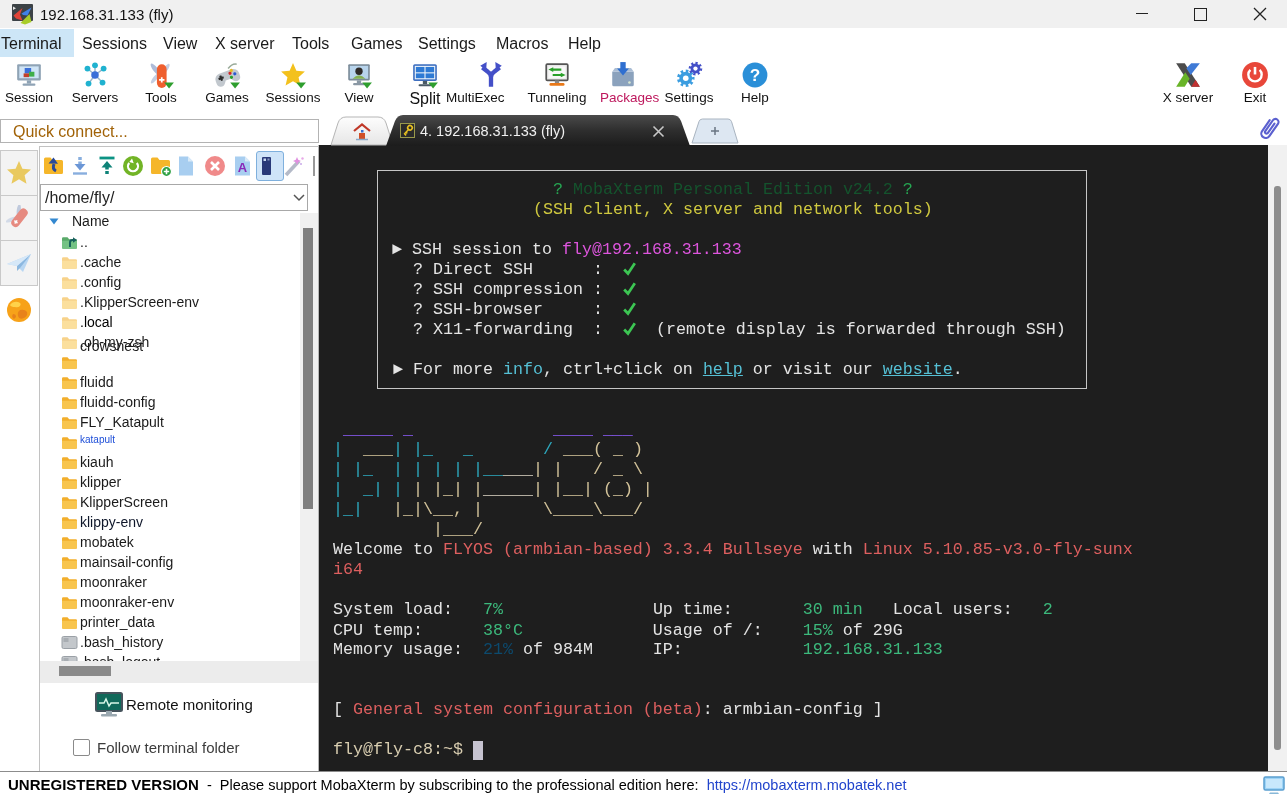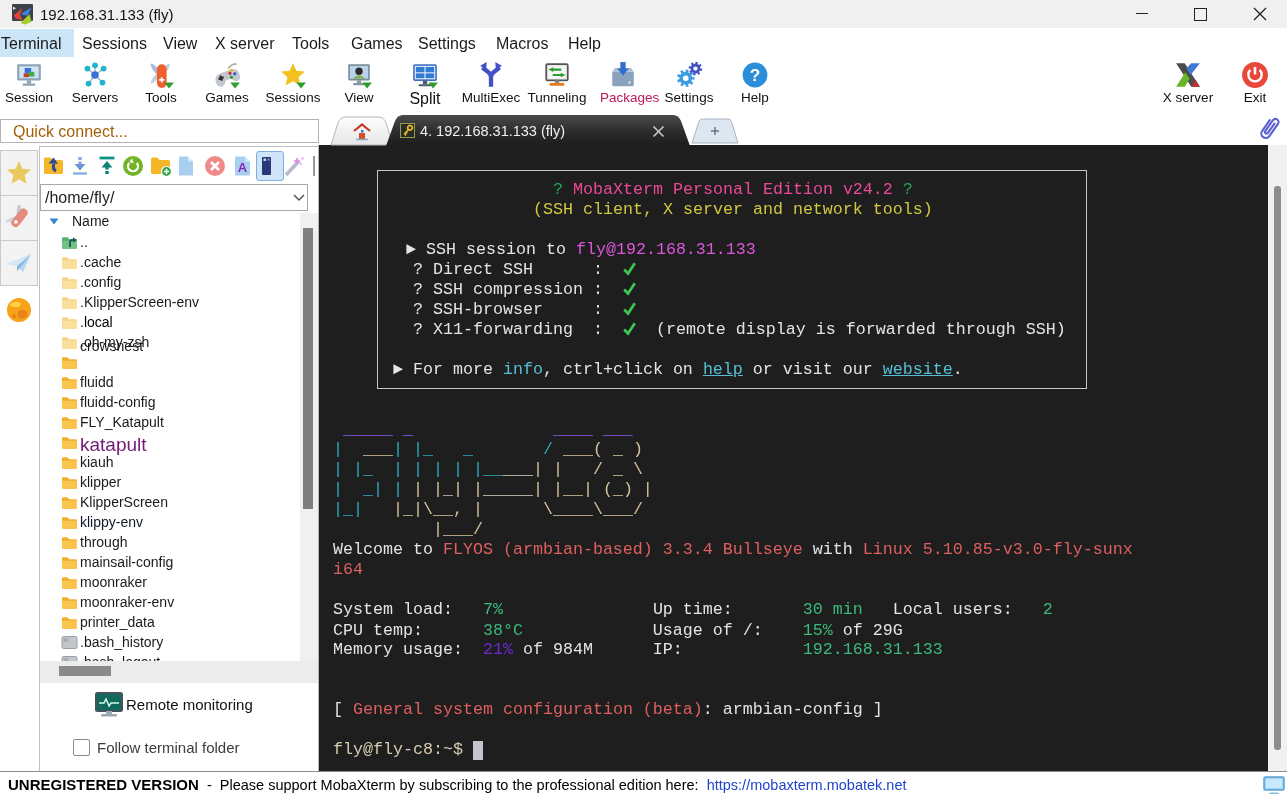--- a/index.html
+++ b/index.html
@@ -106,21 +106,21 @@
       <rect x="11" y="18.5" width="4" height="3" fill="#4a5a66"></rect>
       <rect x="7" y="21.5" width="12" height="2" rx="1" fill="#4a5a66"></rect>
       <path d="M16 20 h9 l-4.5 5.5 Z" fill="#2e9e2e"></path>
     </svg>
     <div class="a" style="left:380px;top:90px;width:90px;text-align:center;font-size:16px;color:#111">Split</div>
     <svg class="a" style="left:477px;top:61px" width="28" height="28" viewBox="0 0 26 26">
       <path d="M13 24 V15 Q13 12 10 10 L5 6 M13 15 Q13 12 16 10 L21 6" stroke="#4450c8" stroke-width="4" fill="none"></path>
       <path d="M9 1 L3 4.5 L8.5 8.5 Z" fill="#4450c8"></path>
       <path d="M17 1 L23 4.5 L17.5 8.5 Z" fill="#4450c8"></path>
     </svg>
-    <div class="a" style="left:446px;top:90px;width:90px;text-align:center;font-size:13.5px;color:#111">MultiExec</div>
+    <div class="a" style="left:446px;top:90px;width:90px;font-size:13.5px;color:#111">MultiExec</div>
     <svg class="a" style="left:543px;top:61px" width="28" height="28" viewBox="0 0 26 26">
       <rect x="3" y="3" width="20" height="15" rx="1" fill="#e8e8e8" stroke="#555" stroke-width="1.6"></rect>
       <rect x="5" y="5" width="16" height="11" fill="#f8f8f8"></rect>
       <path d="M9 8 h8 M9 13 h8" stroke="#2aa02a" stroke-width="2"></path>
       <path d="M9.5 5.8 L5 8 L9.5 10.2 Z" fill="#2aa02a"></path>
       <path d="M16.5 10.8 L21 13 L16.5 15.2 Z" fill="#2aa02a"></path>
       <rect x="11" y="18" width="4" height="2.5" fill="#888"></rect>
       <rect x="6" y="20.5" width="14" height="2.5" rx="1.2" fill="#e87818"></rect>
     </svg>
     <div class="a" style="left:512px;top:90px;width:90px;text-align:center;font-size:13.5px;color:#111">Tunneling</div>
@@ -287,21 +287,21 @@
     <div class="a" style="left:80px;top:394px;font-size:14px;color:#1a1a1a">fluidd-config</div>
     <svg class="a" style="left:61px;top:414px;" width="17" height="16" viewBox="0 0 17 16">
       <path d="M1 4.5 a1.2 1.2 0 0 1 1.2 -1.2 h4.3 l1.7 2 h6.6 a1.2 1.2 0 0 1 1.2 1.2 v7 a1.2 1.2 0 0 1 -1.2 1.2 h-12.6 A1.2 1.2 0 0 1 1 13.5 Z" fill="#f2ae2c"></path>
       <path d="M1 6.8 h15 v6.7 a1.2 1.2 0 0 1 -1.2 1.2 h-12.6 A1.2 1.2 0 0 1 1 13.5 Z" fill="#f8c54e"></path>
     </svg>
     <div class="a" style="left:80px;top:414px;font-size:14px;color:#1a1a1a">FLY_Katapult</div>
     <svg class="a" style="left:61px;top:434px;" width="17" height="16" viewBox="0 0 17 16">
       <path d="M1 4.5 a1.2 1.2 0 0 1 1.2 -1.2 h4.3 l1.7 2 h6.6 a1.2 1.2 0 0 1 1.2 1.2 v7 a1.2 1.2 0 0 1 -1.2 1.2 h-12.6 A1.2 1.2 0 0 1 1 13.5 Z" fill="#f2ae2c"></path>
       <path d="M1 6.8 h15 v6.7 a1.2 1.2 0 0 1 -1.2 1.2 h-12.6 A1.2 1.2 0 0 1 1 13.5 Z" fill="#f8c54e"></path>
     </svg>
-    <div class="a" style="left:80px;top:434px;font-size:19px;color:#701a75">katapult</div>
+    <div class="a" style="left:80px;top:434px;font-size:10px;color:#1d4ed8">katapult</div>
     <svg class="a" style="left:61px;top:454px;" width="17" height="16" viewBox="0 0 17 16">
       <path d="M1 4.5 a1.2 1.2 0 0 1 1.2 -1.2 h4.3 l1.7 2 h6.6 a1.2 1.2 0 0 1 1.2 1.2 v7 a1.2 1.2 0 0 1 -1.2 1.2 h-12.6 A1.2 1.2 0 0 1 1 13.5 Z" fill="#f2ae2c"></path>
       <path d="M1 6.8 h15 v6.7 a1.2 1.2 0 0 1 -1.2 1.2 h-12.6 A1.2 1.2 0 0 1 1 13.5 Z" fill="#f8c54e"></path>
     </svg>
     <div class="a" style="left:80px;top:454px;font-size:14px;color:#1a1a1a">kiauh</div>
     <svg class="a" style="left:61px;top:474px;" width="17" height="16" viewBox="0 0 17 16">
       <path d="M1 4.5 a1.2 1.2 0 0 1 1.2 -1.2 h4.3 l1.7 2 h6.6 a1.2 1.2 0 0 1 1.2 1.2 v7 a1.2 1.2 0 0 1 -1.2 1.2 h-12.6 A1.2 1.2 0 0 1 1 13.5 Z" fill="#f2ae2c"></path>
       <path d="M1 6.8 h15 v6.7 a1.2 1.2 0 0 1 -1.2 1.2 h-12.6 A1.2 1.2 0 0 1 1 13.5 Z" fill="#f8c54e"></path>
     </svg>
     <div class="a" style="left:80px;top:474px;font-size:14px;color:#1a1a1a">klipper</div>
@@ -312,21 +312,21 @@
     <div class="a" style="left:80px;top:494px;font-size:14px;color:#1a1a1a">KlipperScreen</div>
     <svg class="a" style="left:61px;top:514px;" width="17" height="16" viewBox="0 0 17 16">
       <path d="M1 4.5 a1.2 1.2 0 0 1 1.2 -1.2 h4.3 l1.7 2 h6.6 a1.2 1.2 0 0 1 1.2 1.2 v7 a1.2 1.2 0 0 1 -1.2 1.2 h-12.6 A1.2 1.2 0 0 1 1 13.5 Z" fill="#f2ae2c"></path>
       <path d="M1 6.8 h15 v6.7 a1.2 1.2 0 0 1 -1.2 1.2 h-12.6 A1.2 1.2 0 0 1 1 13.5 Z" fill="#f8c54e"></path>
     </svg>
     <div class="a" style="left:80px;top:514px;font-size:14px;color:#0f172a">klippy-env</div>
     <svg class="a" style="left:61px;top:534px;" width="17" height="16" viewBox="0 0 17 16">
       <path d="M1 4.5 a1.2 1.2 0 0 1 1.2 -1.2 h4.3 l1.7 2 h6.6 a1.2 1.2 0 0 1 1.2 1.2 v7 a1.2 1.2 0 0 1 -1.2 1.2 h-12.6 A1.2 1.2 0 0 1 1 13.5 Z" fill="#f2ae2c"></path>
       <path d="M1 6.8 h15 v6.7 a1.2 1.2 0 0 1 -1.2 1.2 h-12.6 A1.2 1.2 0 0 1 1 13.5 Z" fill="#f8c54e"></path>
     </svg>
-    <div class="a" style="left:80px;top:534px;font-size:14px;color:#1a1a1a">through</div>
+    <div class="a" style="left:80px;top:534px;font-size:14px;color:#1a1a1a">mobatek</div>
     <svg class="a" style="left:61px;top:554px;" width="17" height="16" viewBox="0 0 17 16">
       <path d="M1 4.5 a1.2 1.2 0 0 1 1.2 -1.2 h4.3 l1.7 2 h6.6 a1.2 1.2 0 0 1 1.2 1.2 v7 a1.2 1.2 0 0 1 -1.2 1.2 h-12.6 A1.2 1.2 0 0 1 1 13.5 Z" fill="#f2ae2c"></path>
       <path d="M1 6.8 h15 v6.7 a1.2 1.2 0 0 1 -1.2 1.2 h-12.6 A1.2 1.2 0 0 1 1 13.5 Z" fill="#f8c54e"></path>
     </svg>
     <div class="a" style="left:80px;top:554px;font-size:14px;color:#1a1a1a">mainsail-config</div>
     <svg class="a" style="left:61px;top:574px;" width="17" height="16" viewBox="0 0 17 16">
       <path d="M1 4.5 a1.2 1.2 0 0 1 1.2 -1.2 h4.3 l1.7 2 h6.6 a1.2 1.2 0 0 1 1.2 1.2 v7 a1.2 1.2 0 0 1 -1.2 1.2 h-12.6 A1.2 1.2 0 0 1 1 13.5 Z" fill="#f2ae2c"></path>
       <path d="M1 6.8 h15 v6.7 a1.2 1.2 0 0 1 -1.2 1.2 h-12.6 A1.2 1.2 0 0 1 1 13.5 Z" fill="#f8c54e"></path>
     </svg>
     <div class="a" style="left:80px;top:574px;font-size:14px;color:#1a1a1a">moonraker</div>
@@ -365,23 +365,23 @@
 <div class="a" id="hometab"></div>
 <div class="a" id="activetab"></div>
 <div class="a" id="plustab"></div>
 <div class="a" id="ic-clip" style="left:1254px;top:114px"></div>
 
 <div class="a" style="left:319px;top:145px;width:949px;height:626px;background:#1e1e1e"></div>
 <div class="a" style="left:1268px;top:145px;width:19px;height:626px;background:#f1f1f1"></div>
 <div class="a" style="left:1274px;top:186px;width:7px;height:564px;background:#8d8d8d;border-radius:3px"></div>
 <div class="a" style="left:377px;top:170px;width:710px;height:219px;border:1px solid #c6c6c6;box-sizing:border-box"></div>
 <div id="term">
-    <pre class="a" style="left:553px;top:180px"><span style="color:#26a652">? </span><span style="color:#ec4899">MobaXterm Personal Edition v24.2</span><span style="color:#26a652"> ?</span></pre>
+    <pre class="a" style="left:553px;top:180px"><span style="color:#26a652">? </span><span style="color:#14532d">MobaXterm Personal Edition v24.2</span><span style="color:#26a652"> ?</span></pre>
     <pre class="a" style="left:533px;top:200px"><span style="color:#cfc83f">(SSH client, X server and network tools)</span></pre>
-    <pre class="a" style="left:406px;top:240px"><span style="color:#e4e4e4">► SSH session to </span><span style="color:#dd55dd">fly@192.168.31.133</span></pre>
+    <pre class="a" style="left:392px;top:240px"><span style="color:#e4e4e4">► SSH session to </span><span style="color:#dd55dd">fly@192.168.31.133</span></pre>
     <pre class="a" style="left:413px;top:260px"><span style="color:#e4e4e4">? Direct SSH      :  </span><svg width="13" height="15" style="vertical-align:-2px" viewBox="0 0 13 15">
         <path d="M1.2 8.5 L5 12.5 L11.8 2.2" stroke="#3cc653" stroke-width="2.7" fill="none"></path>
       </svg></pre>
     <pre class="a" style="left:413px;top:280px"><span style="color:#e4e4e4">? SSH compression :  </span><svg width="13" height="15" style="vertical-align:-2px" viewBox="0 0 13 15">
         <path d="M1.2 8.5 L5 12.5 L11.8 2.2" stroke="#3cc653" stroke-width="2.7" fill="none"></path>
       </svg></pre>
     <pre class="a" style="left:413px;top:300px"><span style="color:#e4e4e4">? SSH-browser     :  </span><svg width="13" height="15" style="vertical-align:-2px" viewBox="0 0 13 15">
         <path d="M1.2 8.5 L5 12.5 L11.8 2.2" stroke="#3cc653" stroke-width="2.7" fill="none"></path>
       </svg></pre>
     <pre class="a" style="left:413px;top:320px"><span style="color:#e4e4e4">? X11-forwarding  :  </span><svg width="13" height="15" style="vertical-align:-2px" viewBox="0 0 13 15">
@@ -390,21 +390,21 @@
     <pre class="a" style="left:393px;top:360px"><span style="color:#e4e4e4">► For more </span><span style="color:#55c0d5">info</span><span style="color:#e4e4e4">, ctrl+click on </span><span style="color:#55c0d5;text-decoration:underline">help</span><span style="color:#e4e4e4"> or visit our </span><span style="color:#55c0d5;text-decoration:underline">website</span><span style="color:#e4e4e4">.</span></pre>
     <pre class="a" style="left:333px;top:420px"><span style="color:#8b5cf6"> _____ _              ____ ___</span></pre>
     <pre class="a" style="left:333px;top:440px"><span style="color:#2da7bd">|  </span><span style="color:#d3c39a">___</span><span style="color:#2da7bd">| |_   _       / </span><span style="color:#d3c39a">___( _ )</span></pre>
     <pre class="a" style="left:333px;top:460px"><span style="color:#2da7bd">| |_  | | | | |__</span><span style="color:#d8d0c0">___</span><span style="color:#d3c39a">| |   / _ \</span></pre>
     <pre class="a" style="left:333px;top:480px"><span style="color:#2da7bd">|  _| | </span><span style="color:#d3c39a">| |_| |</span><span style="color:#d8d0c0">_____</span><span style="color:#d3c39a">| |__| (_) |</span></pre>
     <pre class="a" style="left:333px;top:500px"><span style="color:#2da7bd">|_|</span><span style="color:#d3c39a">   |_|\__, |      \____\___/</span></pre>
     <pre class="a" style="left:333px;top:520px"><span style="color:#d3c39a">          |___/</span></pre>
     <pre class="a" style="left:333px;top:540px"><span style="color:#e4e4e4">Welcome to </span><span style="color:#dd5f5f">FLYOS (armbian-based) 3.3.4 Bullseye</span><span style="color:#e4e4e4"> with </span><span style="color:#dd5f5f">Linux 5.10.85-v3.0-fly-sunx</span></pre>
     <pre class="a" style="left:333px;top:560px"><span style="color:#dd5f5f">i64</span></pre>
     <pre class="a" style="left:333px;top:600px"><span style="color:#e4e4e4">System load:   </span><span style="color:#3cb97c">7%</span><span style="color:#e4e4e4">               </span><span style="color:#e4e4e4">Up time:       </span><span style="color:#3cb97c">30 min</span><span style="color:#e4e4e4">   </span><span style="color:#e4e4e4">Local users:   </span><span style="color:#3cb97c">2</span></pre>
-    <pre class="a" style="left:333px;top:640px"><span style="color:#e4e4e4">Memory usage:  </span><span style="color:#6d28d9">21%</span><span style="color:#e4e4e4"> of 984M      IP:            </span><span style="color:#3cb97c">192.168.31.133</span></pre>
+    <pre class="a" style="left:333px;top:640px"><span style="color:#e4e4e4">Memory usage:  </span><span style="color:#0c4a6e">21%</span><span style="color:#e4e4e4"> of 984M      IP:            </span><span style="color:#3cb97c">192.168.31.133</span></pre>
     <pre class="a" style="left:333px;top:621px"><span style="color:#e4e4e4">CPU temp:      </span><span style="color:#3cb97c">38°C</span><span style="color:#e4e4e4">             Usage of /:    </span><span style="color:#3cb97c">15%</span><span style="color:#e4e4e4"> of 29G</span></pre>
     <pre class="a" style="left:333px;top:700px"><span style="color:#e4e4e4">[ </span><span style="color:#dd5f5f">General system configuration (beta)</span><span style="color:#e4e4e4">: armbian-config ]</span></pre>
     <pre class="a" style="left:333px;top:740px"><span style="color:#d8cdb0">fly@fly-c8:~$</span></pre>
   </div>
 
 <div class="a" style="left:473px;top:741px;width:10px;height:19px;background:#c6c3d0"></div>
 
 <div class="a" style="left:0;top:771px;width:1287px;height:24px;background:#fff;border-top:1px solid #8c8c8c;box-sizing:border-box"></div>
 <div class="a" style="left:8px;top:776px;font-size:15px;color:#000"><b>UNREGISTERED VERSION</b><span style="font-size:14.5px">&nbsp;&nbsp;-&nbsp;&nbsp;Please support MobaXterm by subscribing to the professional edition here:&nbsp;&nbsp;<span style="color:#2144cc">https://mobaxterm.mobatek.net</span></span></div>
 <div class="a" id="ic-mon" style="left:1263px;top:776px"></div>

